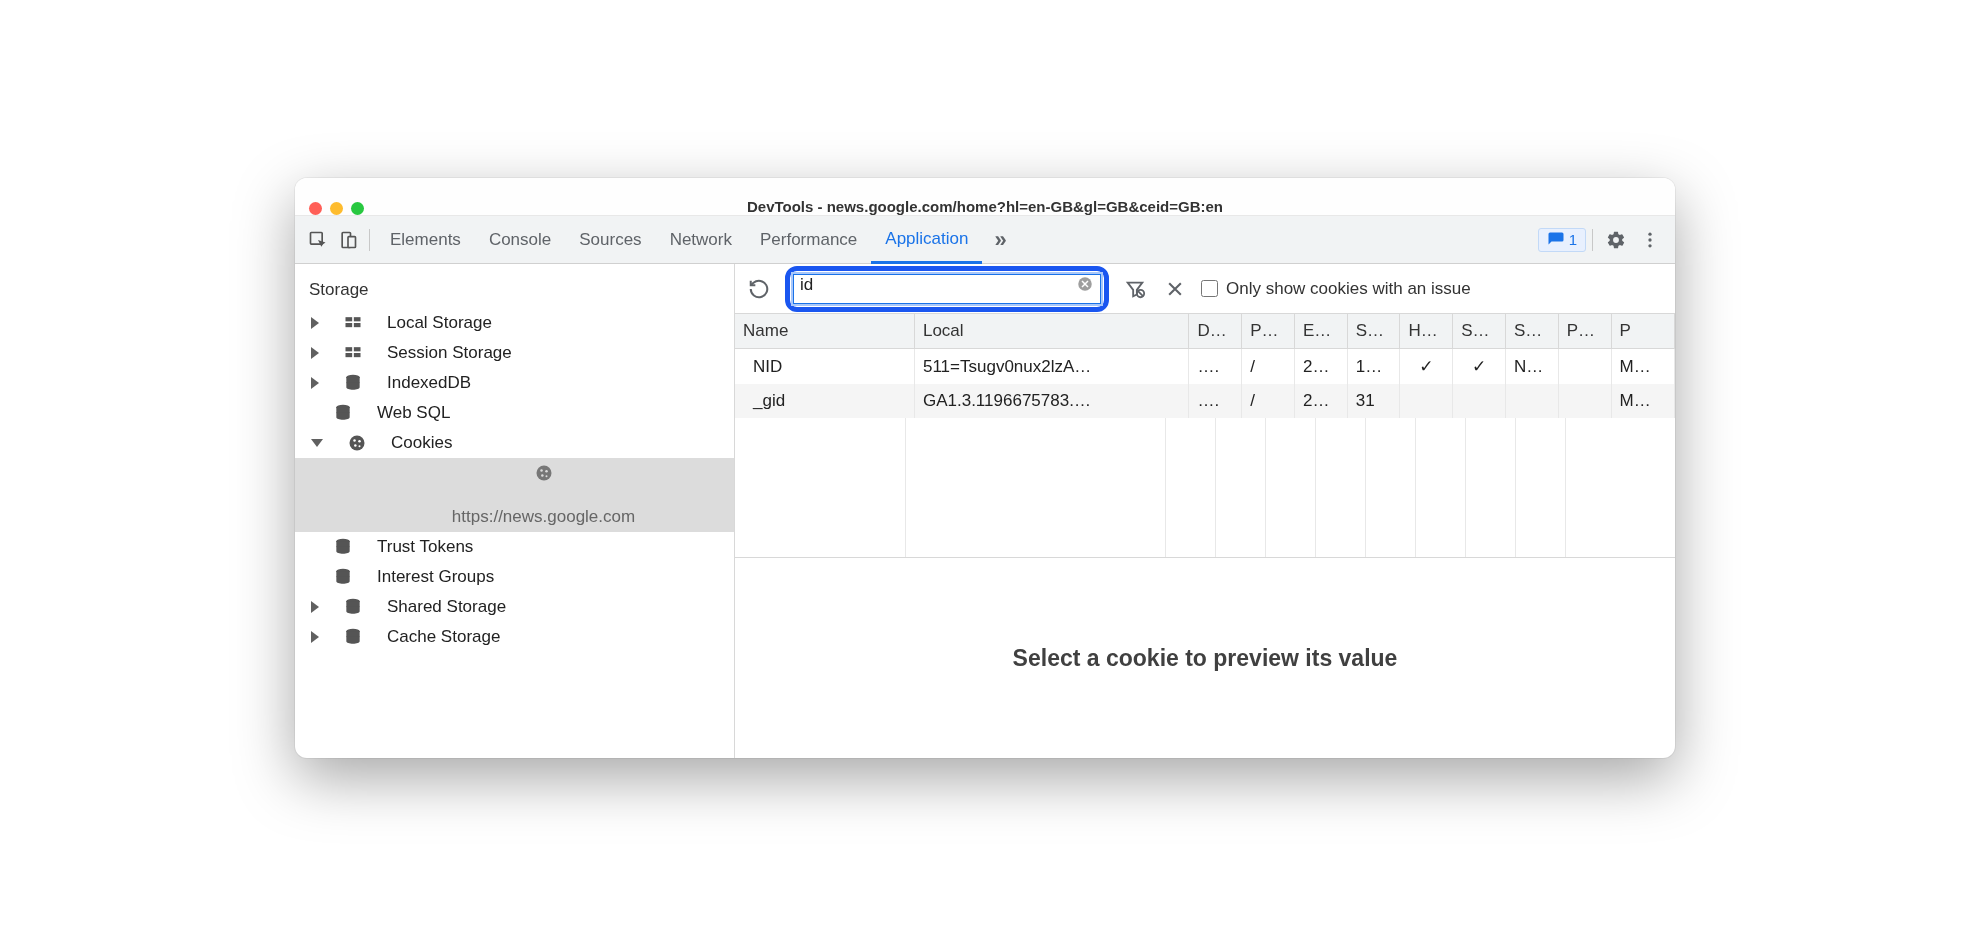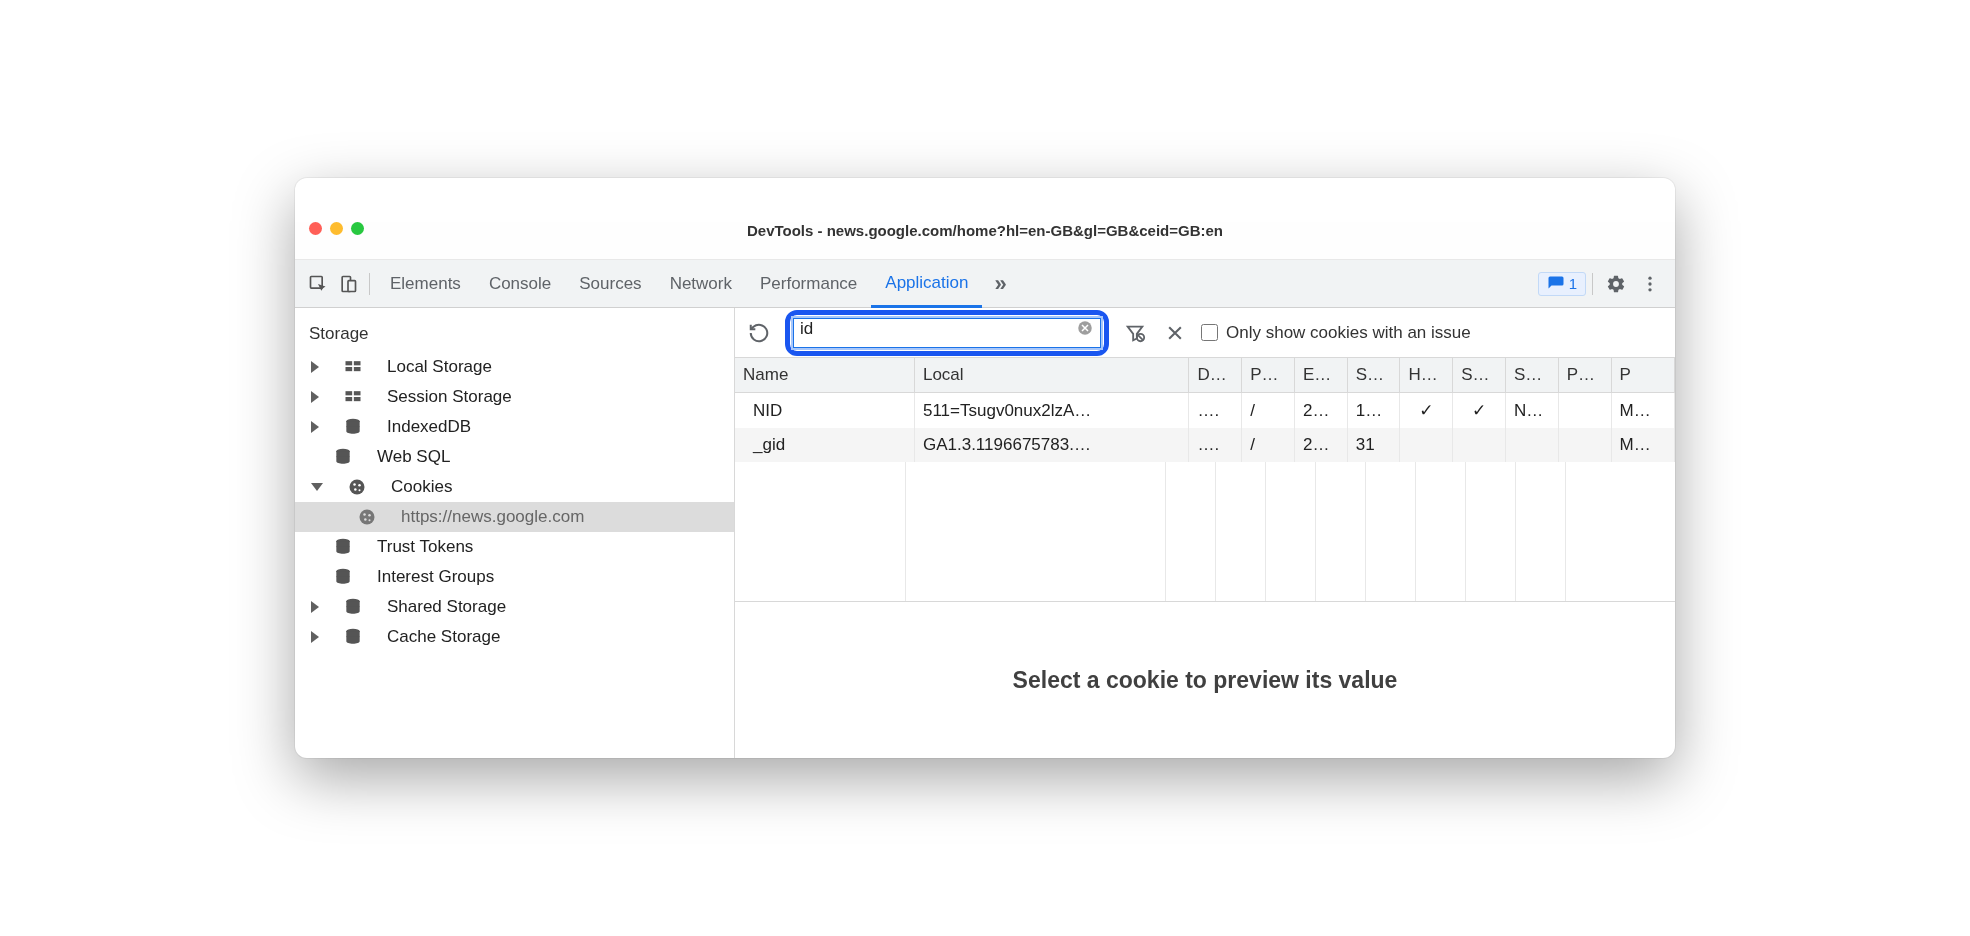--- a/index.html
+++ b/index.html
@@ -23,23 +23,22 @@
     flex-direction: column;
     font-size: 16px;
     color: #222;
   }
   
   .titlebar {
     height: 38px;
     background: #fefefe;
     border-bottom: 1px solid #e8e8e8;
     display: flex;
-    align-items: flex-start;
+    align-items: flex-end;
     position: relative;
-    margin-top: 44px;
   }
   .traffic-lights { display: flex; gap: 8px; padding-left: 14px; }
   .dot { width: 13px; height: 13px; border-radius: 50%; }
   .dot.red { background: #ff5f57; }
   .dot.yellow { background: #febc2e; }
   .dot.green { background: #28c840; }
   .title {
     position: absolute; left: 0; right: 0; text-align: center;
     font-size: 15px; font-weight: 600; color: #333; pointer-events: none;
   }
@@ -76,21 +75,21 @@
   .body { flex:1; display:flex; overflow:hidden; }
   
   .sidebar { width: 440px; border-right:1px solid #d8d8d8; overflow-y:auto; padding-top:6px;}
   .section-header { font-size:17px; color:#333; padding: 10px 14px 8px 14px; }
   .tree-item {
     display:flex; align-items:center; gap:24px;
     padding: 5px 4px 5px 16px; font-size:17px; color:#222; cursor:pointer;
     white-space:nowrap;
   }
   .tree-item.indent1 { padding-left: 44px; }
-  .tree-item.selected { background:#dcdcdc; }
+  .tree-item.selected { background:#dcdcdc;flex-direction:column; }
   .tree-item.no-arrow { padding-left: 38px; }
   .tree-item.no-arrow.indent1 { padding-left: 62px; }
   .tree-arrow {
     width:0; height:0; display:inline-block;
   }
   .tree-arrow.right {
     border-top:6px solid transparent; border-bottom:6px solid transparent;
     border-left:8px solid #606060;
   }
   .tree-arrow.down {

